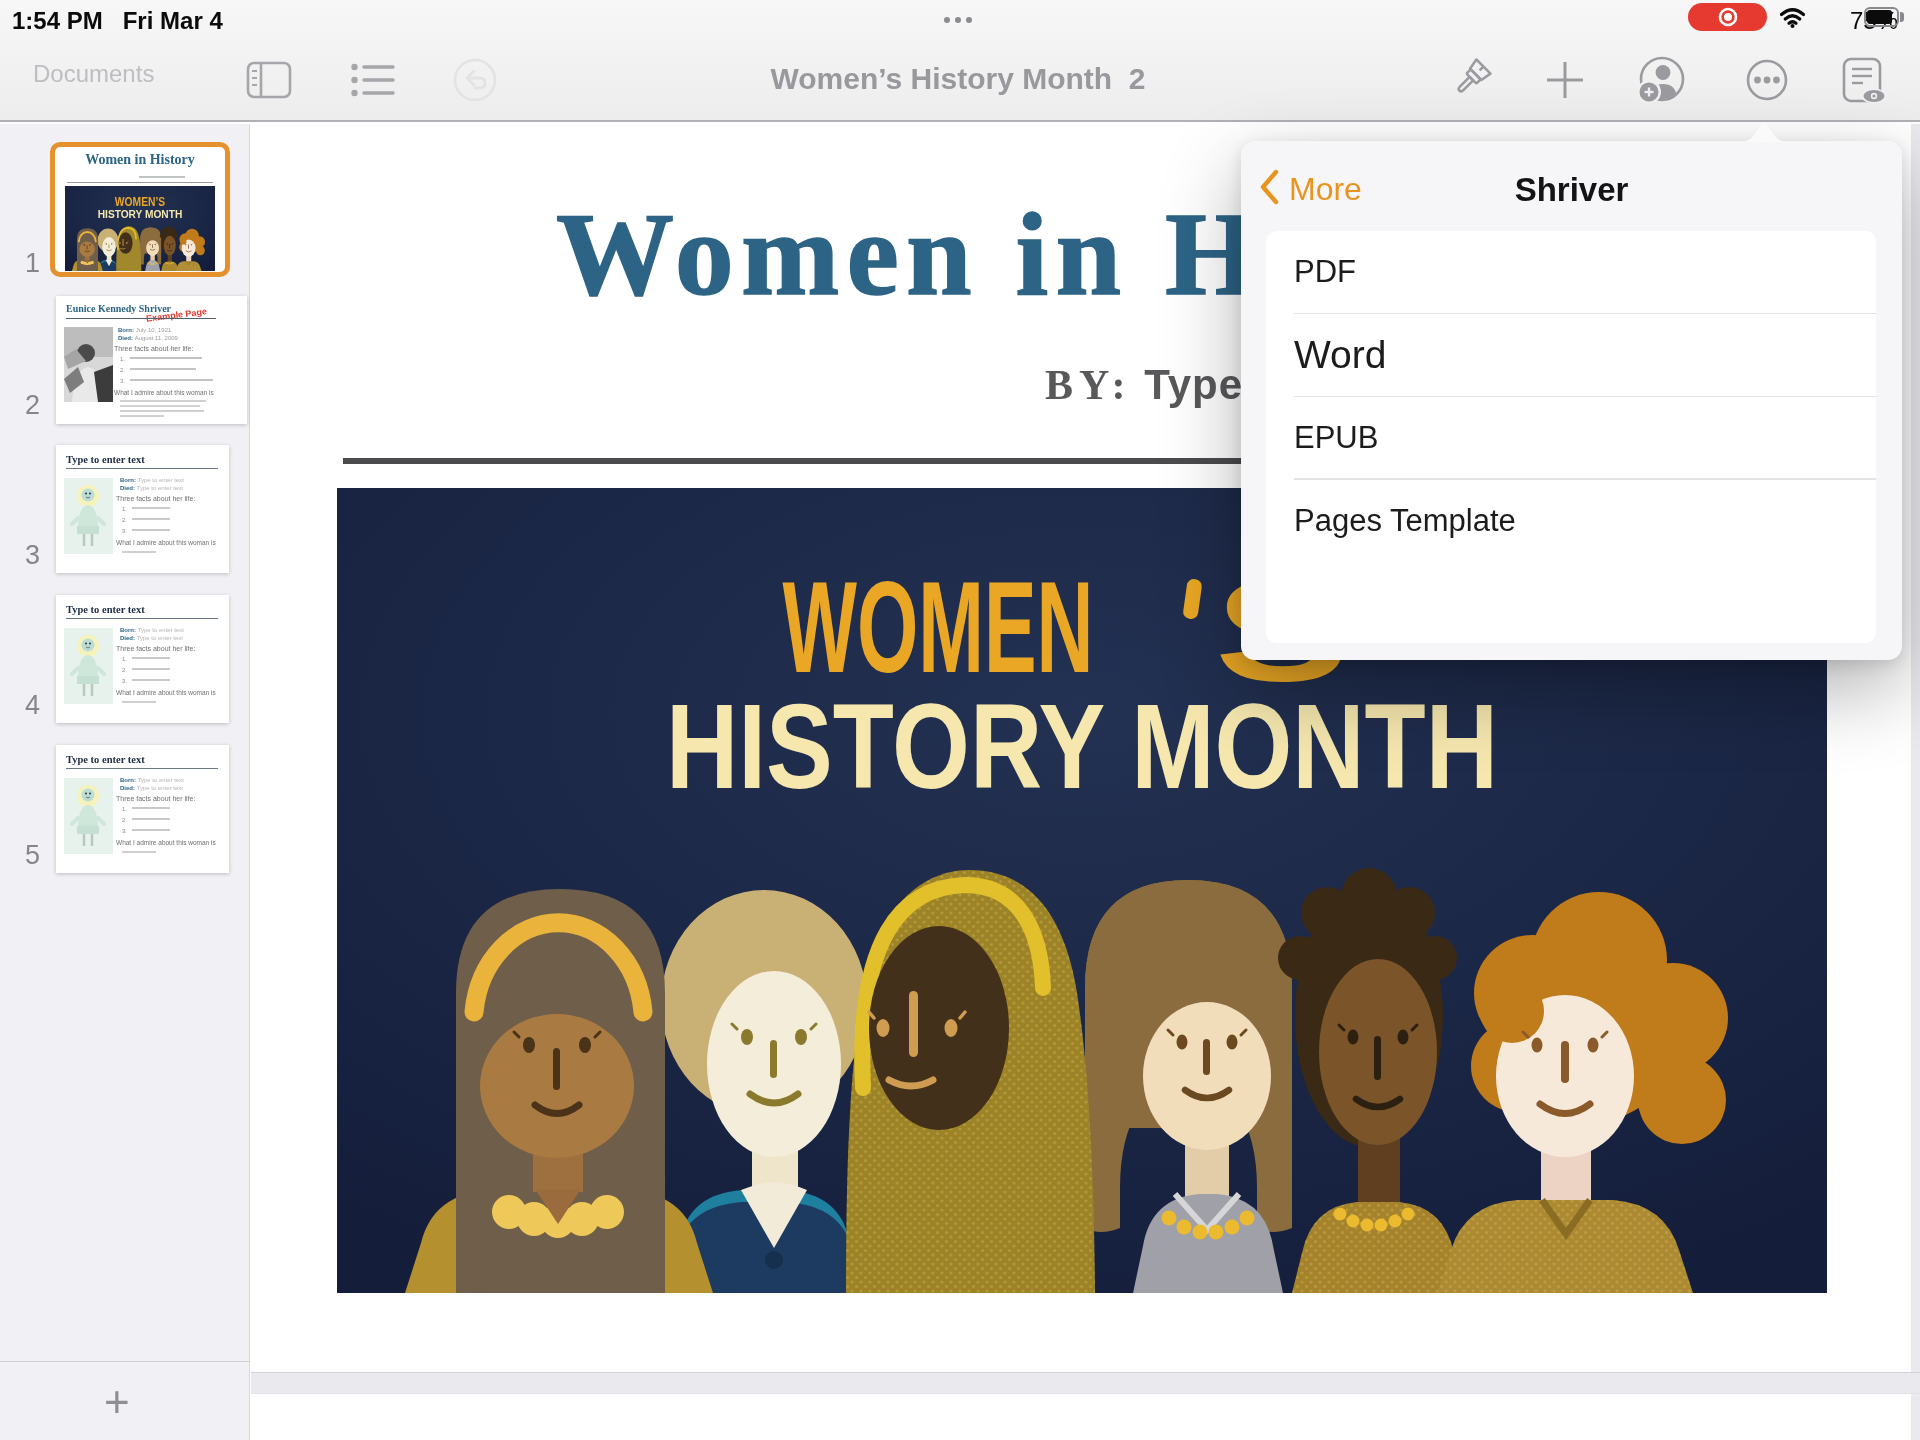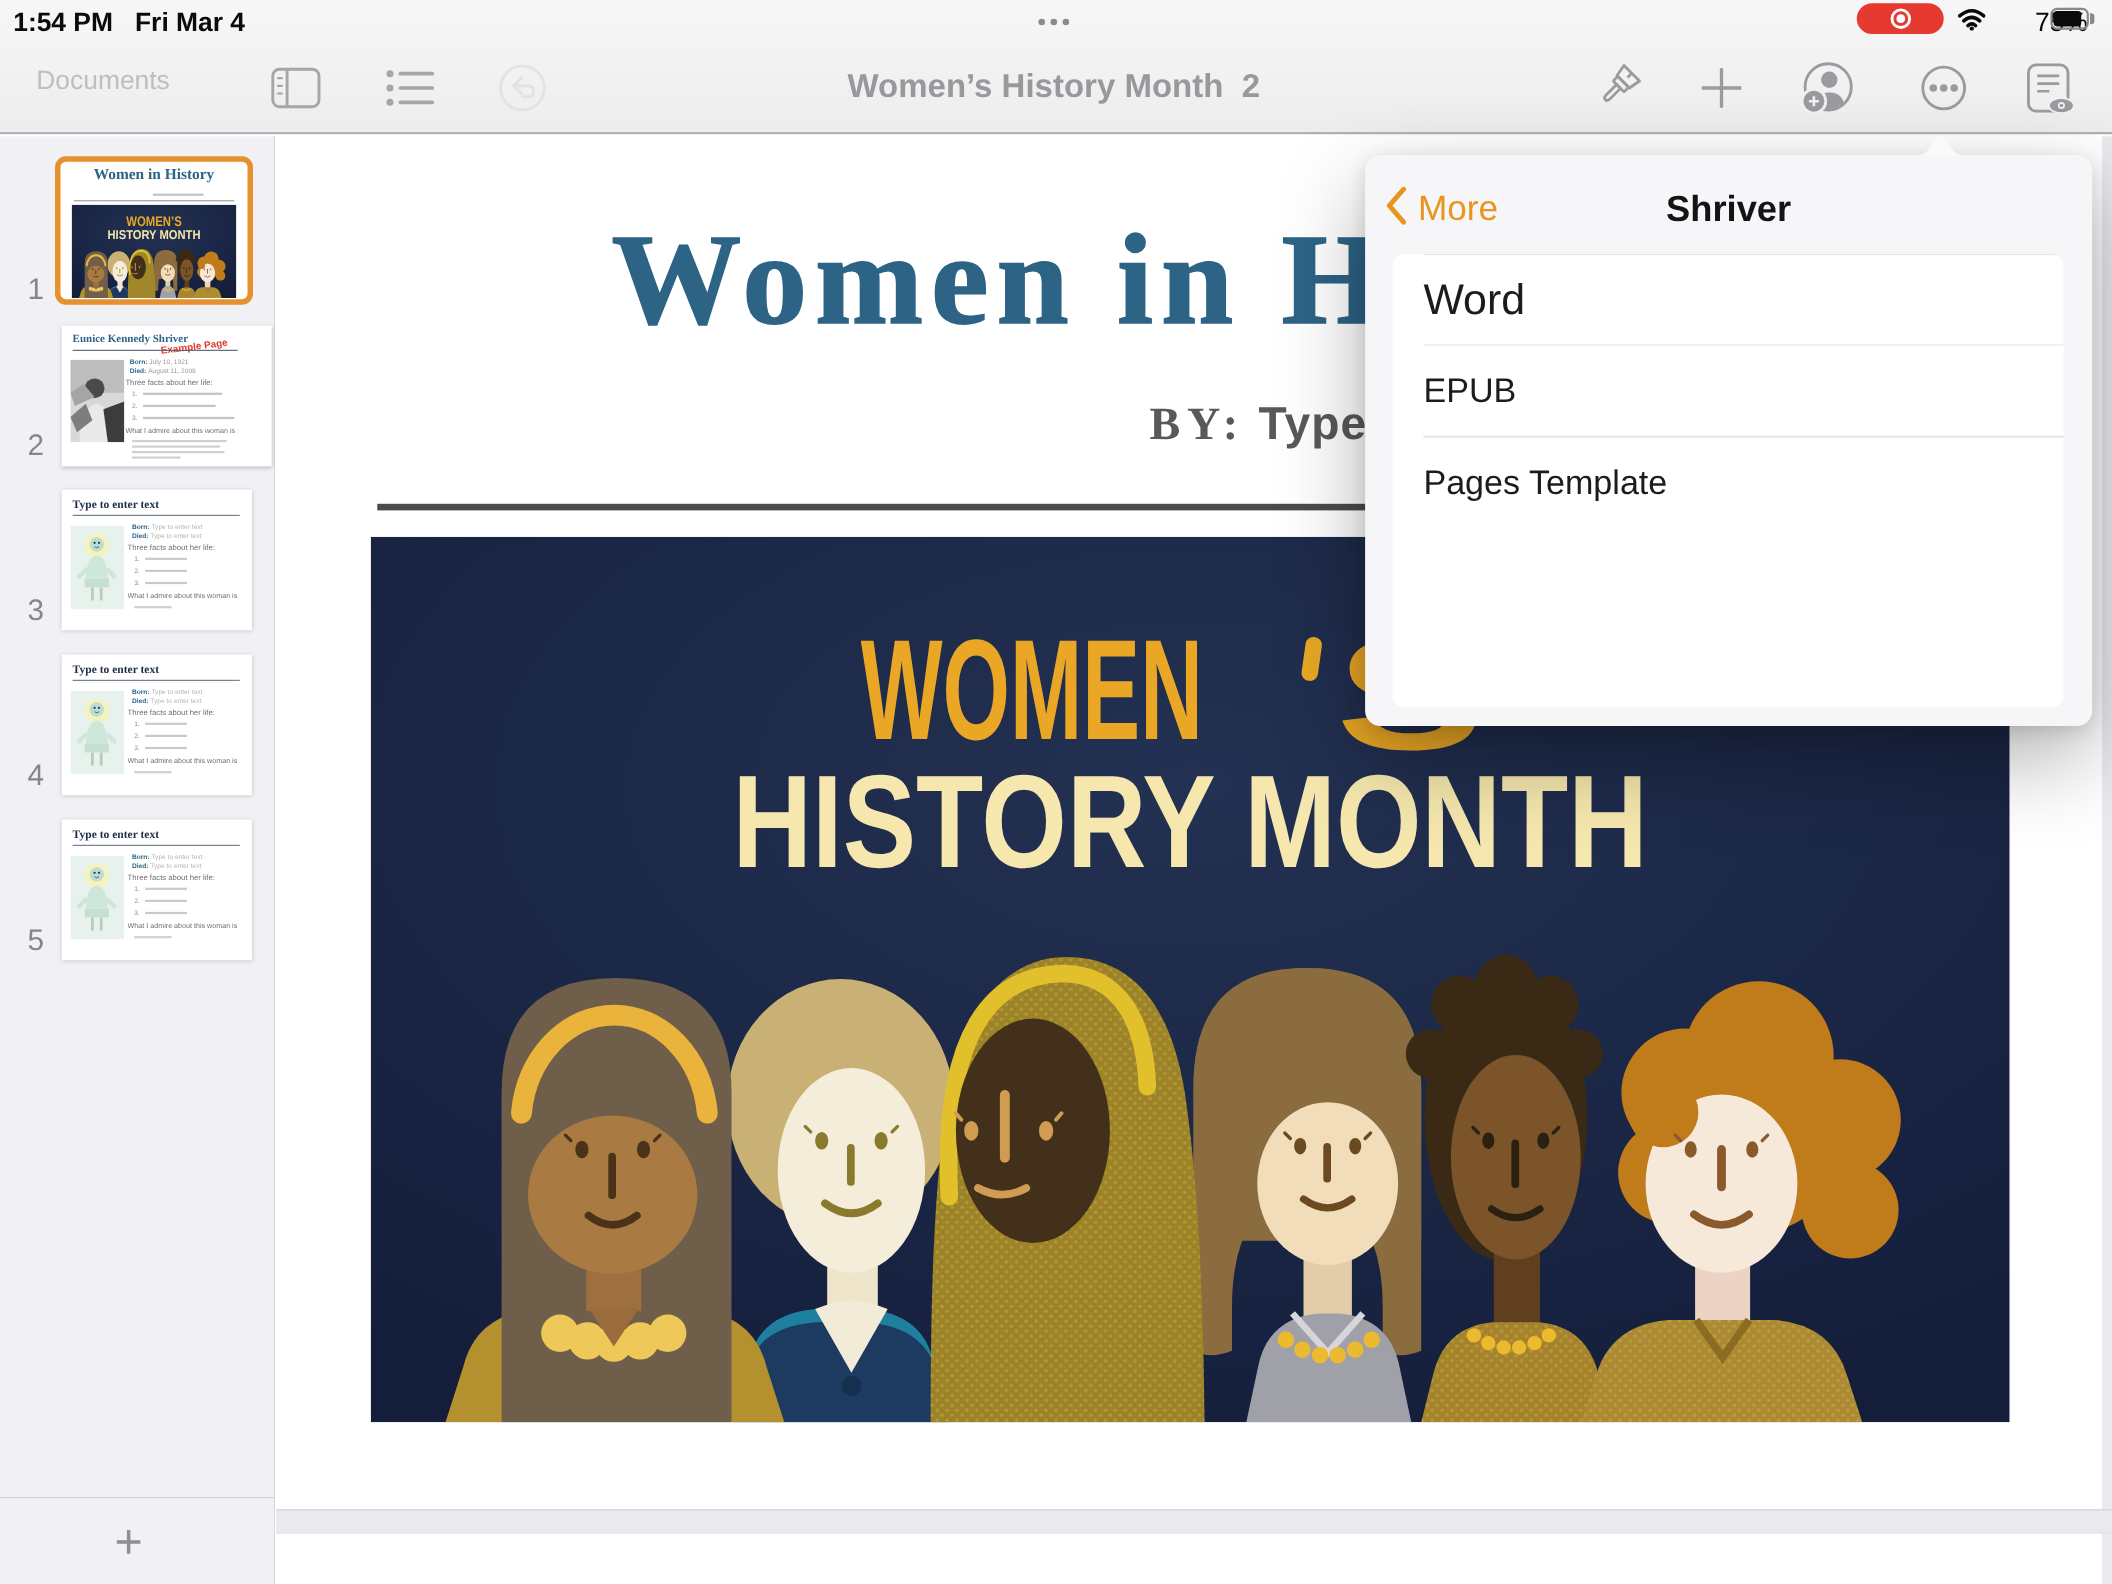--- a/index.html
+++ b/index.html
@@ -275,20 +275,21 @@
 <svg class="abs" style="left:1741px; top:122px; z-index:41;" width="46" height="20" viewBox="0 0 46 20">
   <path d="M0 20 Q8 20 13 13 L20 3 Q23 -0.5 26 3 L33 13 Q38 20 46 20 Z" fill="#fafafb"></path>
 </svg>
 <div id="popover">
   <svg class="abs" style="left:17px; top:28px;" width="22" height="36" viewBox="0 0 22 36">
     <path d="M18 3 L5 18 L18 33" fill="none" stroke="#e8951f" stroke-width="4.4" stroke-linecap="round" stroke-linejoin="round"></path>
   </svg>
   <div class="abs" style="left:48px; top:30px; font-size:32px; color:#e8951f;">More</div>
   <div class="abs" style="left:0; top:30px; width:661px; text-align:center; font-size:33px; font-weight:600; color:#141416;">Shriver</div>
   <div class="abs" style="left:25px; top:90px; width:610px; height:412px; background:#fff; border-radius:11px; overflow:hidden;">
+    <div style="height:82.4px; line-height:82.4px; padding-left:28px; font-size:31px; color:#1c1c1e;">PDF</div>
     <div style="margin-left:28px; height:1px; background:#e4e4e6;"></div>
     <div style="height:81.4px; line-height:81.4px; padding-left:28px; font-size:39px; color:#1c1c1e;">Word</div>
     <div style="margin-left:28px; height:1px; background:#e4e4e6;"></div>
     <div style="height:81.4px; line-height:81.4px; padding-left:28px; font-size:31px; color:#1c1c1e;">EPUB</div>
     <div style="margin-left:28px; height:1px; background:#e4e4e6;"></div>
     <div style="margin-left:28px; height:1px; background:#e4e4e6;"></div>
     <div style="height:81.4px; line-height:81.4px; padding-left:28px; font-size:31px; color:#1c1c1e;">Pages Template</div>
   </div>
 </div>
 

